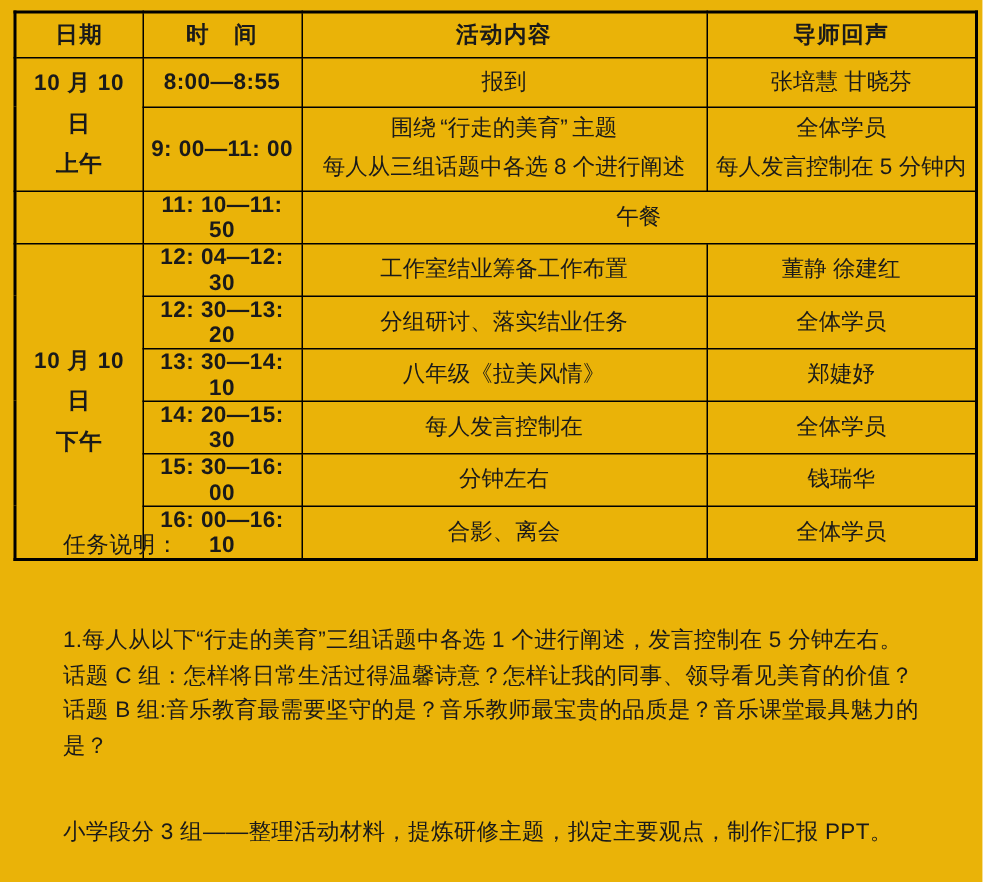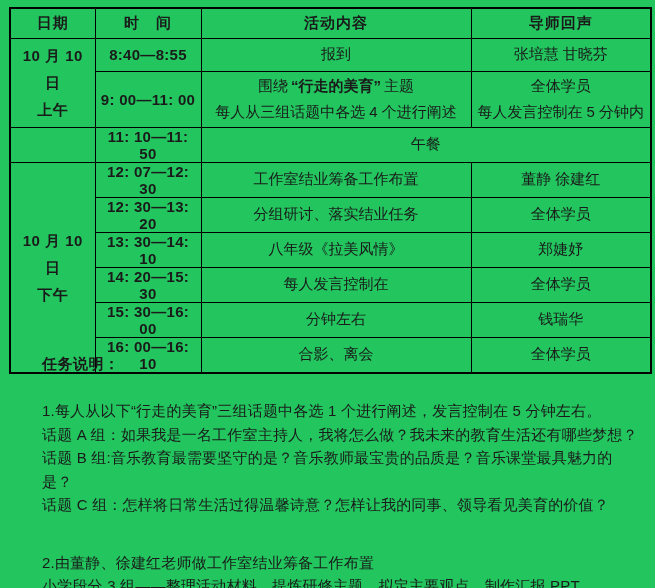--- a/index.html
+++ b/index.html
@@ -5,21 +5,21 @@
   * { margin: 0; padding: 0; box-sizing: border-box; }
   html, body {
     width: 655px;
     background: #ffffff;
     color: #1a1a1a;
     font-family: "Liberation Sans", sans-serif;
   }
   .page {
     width: 655px;
     height: 588px;
-    background: #22c55e;
+    background: #eab308;
     position: relative;
     overflow: hidden;
   }
   table.schedule {
     position: absolute;
     left: 9px;
     top: 7px;
     width: 641px;
     border-collapse: collapse;
     table-layout: fixed;
@@ -40,34 +40,34 @@
   tr.r3     { height: 30px; }
   tr.rstd   { height: 30px; }
   td.datecell {
     font-weight: 700;
     line-height: 27px;
     letter-spacing: 0.5px;
   }
   td.timecell { font-weight: 700; letter-spacing: 0.3px; }
   td.actcell, td.teachcell { font-weight: 400; }
   .two-line div { line-height: 26px; }
-  .boldseg { font-weight: 700; margin: 0 3px; }
+  .boldseg { font-weight: 400; margin: 0 3px; }
   .notes {
     position: absolute;
     left: 42px;
     top: 352px;
     width: 600px;
     font-size: 15px;
     line-height: 23px;
     color: #1a1a1a;
   }
   .notes-title {
-    font-weight: 700;
+    font-weight: 400;
     font-size: 15px;
-    margin-bottom: 24px;
+    margin-bottom: 40px;
     letter-spacing: 0.5px;
   }
   .notes .line { line-height: 23.5px; letter-spacing: 0.2px; }
   .notes .gap { height: 34px; }
 </style>
 </head>
 <body>
 
 <div class="page">
 
@@ -84,49 +84,49 @@
         <th>时　间</th>
         <th>活动内容</th>
         <th>导师回声</th>
       </tr>
 
       <tr class="r1">
         <td class="datecell" rowspan="2">
           <div>10 月 10 日</div>
           <div>上午</div>
         </td>
-        <td class="timecell">8:40—8:55</td>
+        <td class="timecell">8:00—8:55</td>
         <td class="actcell">报到</td>
         <td class="teachcell">张培慧 甘晓芬</td>
       </tr>
 
       <tr class="r2">
         <td class="timecell">9: 00—11: 00</td>
         <td class="actcell two-line">
           <div><span>围绕</span><span class="boldseg">“行走的美育”</span><span>主题</span></div>
-          <div>每人从三组话题中各选 4 个进行阐述</div>
+          <div>每人从三组话题中各选 8 个进行阐述</div>
         </td>
         <td class="teachcell two-line">
           <div>全体学员</div>
           <div>每人发言控制在 5 分钟内</div>
         </td>
       </tr>
 
       <tr class="r3">
         <td class="datecell"></td>
         <td class="timecell">11: 10—11: 50</td>
         <td class="actcell" colspan="2">午餐</td>
       </tr>
 
       <tr class="rstd">
         <td class="datecell" rowspan="6">
           <div>10 月 10 日</div>
           <div>下午</div>
         </td>
-        <td class="timecell">12: 07—12: 30</td>
+        <td class="timecell">12: 04—12: 30</td>
         <td class="actcell">工作室结业筹备工作布置</td>
         <td class="teachcell">董静 徐建红</td>
       </tr>
 
       <tr class="rstd">
         <td class="timecell">12: 30—13: 20</td>
         <td class="actcell">分组研讨、落实结业任务</td>
         <td class="teachcell">全体学员</td>
       </tr>
 
@@ -152,22 +152,20 @@
         <td class="timecell">16: 00—16: 10</td>
         <td class="actcell">合影、离会</td>
         <td class="teachcell">全体学员</td>
       </tr>
     </tbody>
   </table>
 
   <div class="notes">
     <div class="notes-title">任务说明：</div>
     <div class="line">1.每人从以下“行走的美育”三组话题中各选 1 个进行阐述，发言控制在 5 分钟左右。</div>
-    <div class="line">话题 A 组：如果我是一名工作室主持人，我将怎么做？我未来的教育生活还有哪些梦想？</div>
+    <div class="line">话题 C 组：怎样将日常生活过得温馨诗意？怎样让我的同事、领导看见美育的价值？</div>
     <div class="line">话题 B 组:音乐教育最需要坚守的是？音乐教师最宝贵的品质是？音乐课堂最具魅力的是？</div>
-    <div class="line">话题 C 组：怎样将日常生活过得温馨诗意？怎样让我的同事、领导看见美育的价值？</div>
     <div class="gap"></div>
-    <div class="line">2.由董静、徐建红老师做工作室结业筹备工作布置</div>
     <div class="line">小学段分 3 组——整理活动材料，提炼研修主题，拟定主要观点，制作汇报 PPT。</div>
 
   </div>
 
 </div>
 
 </body></html>

